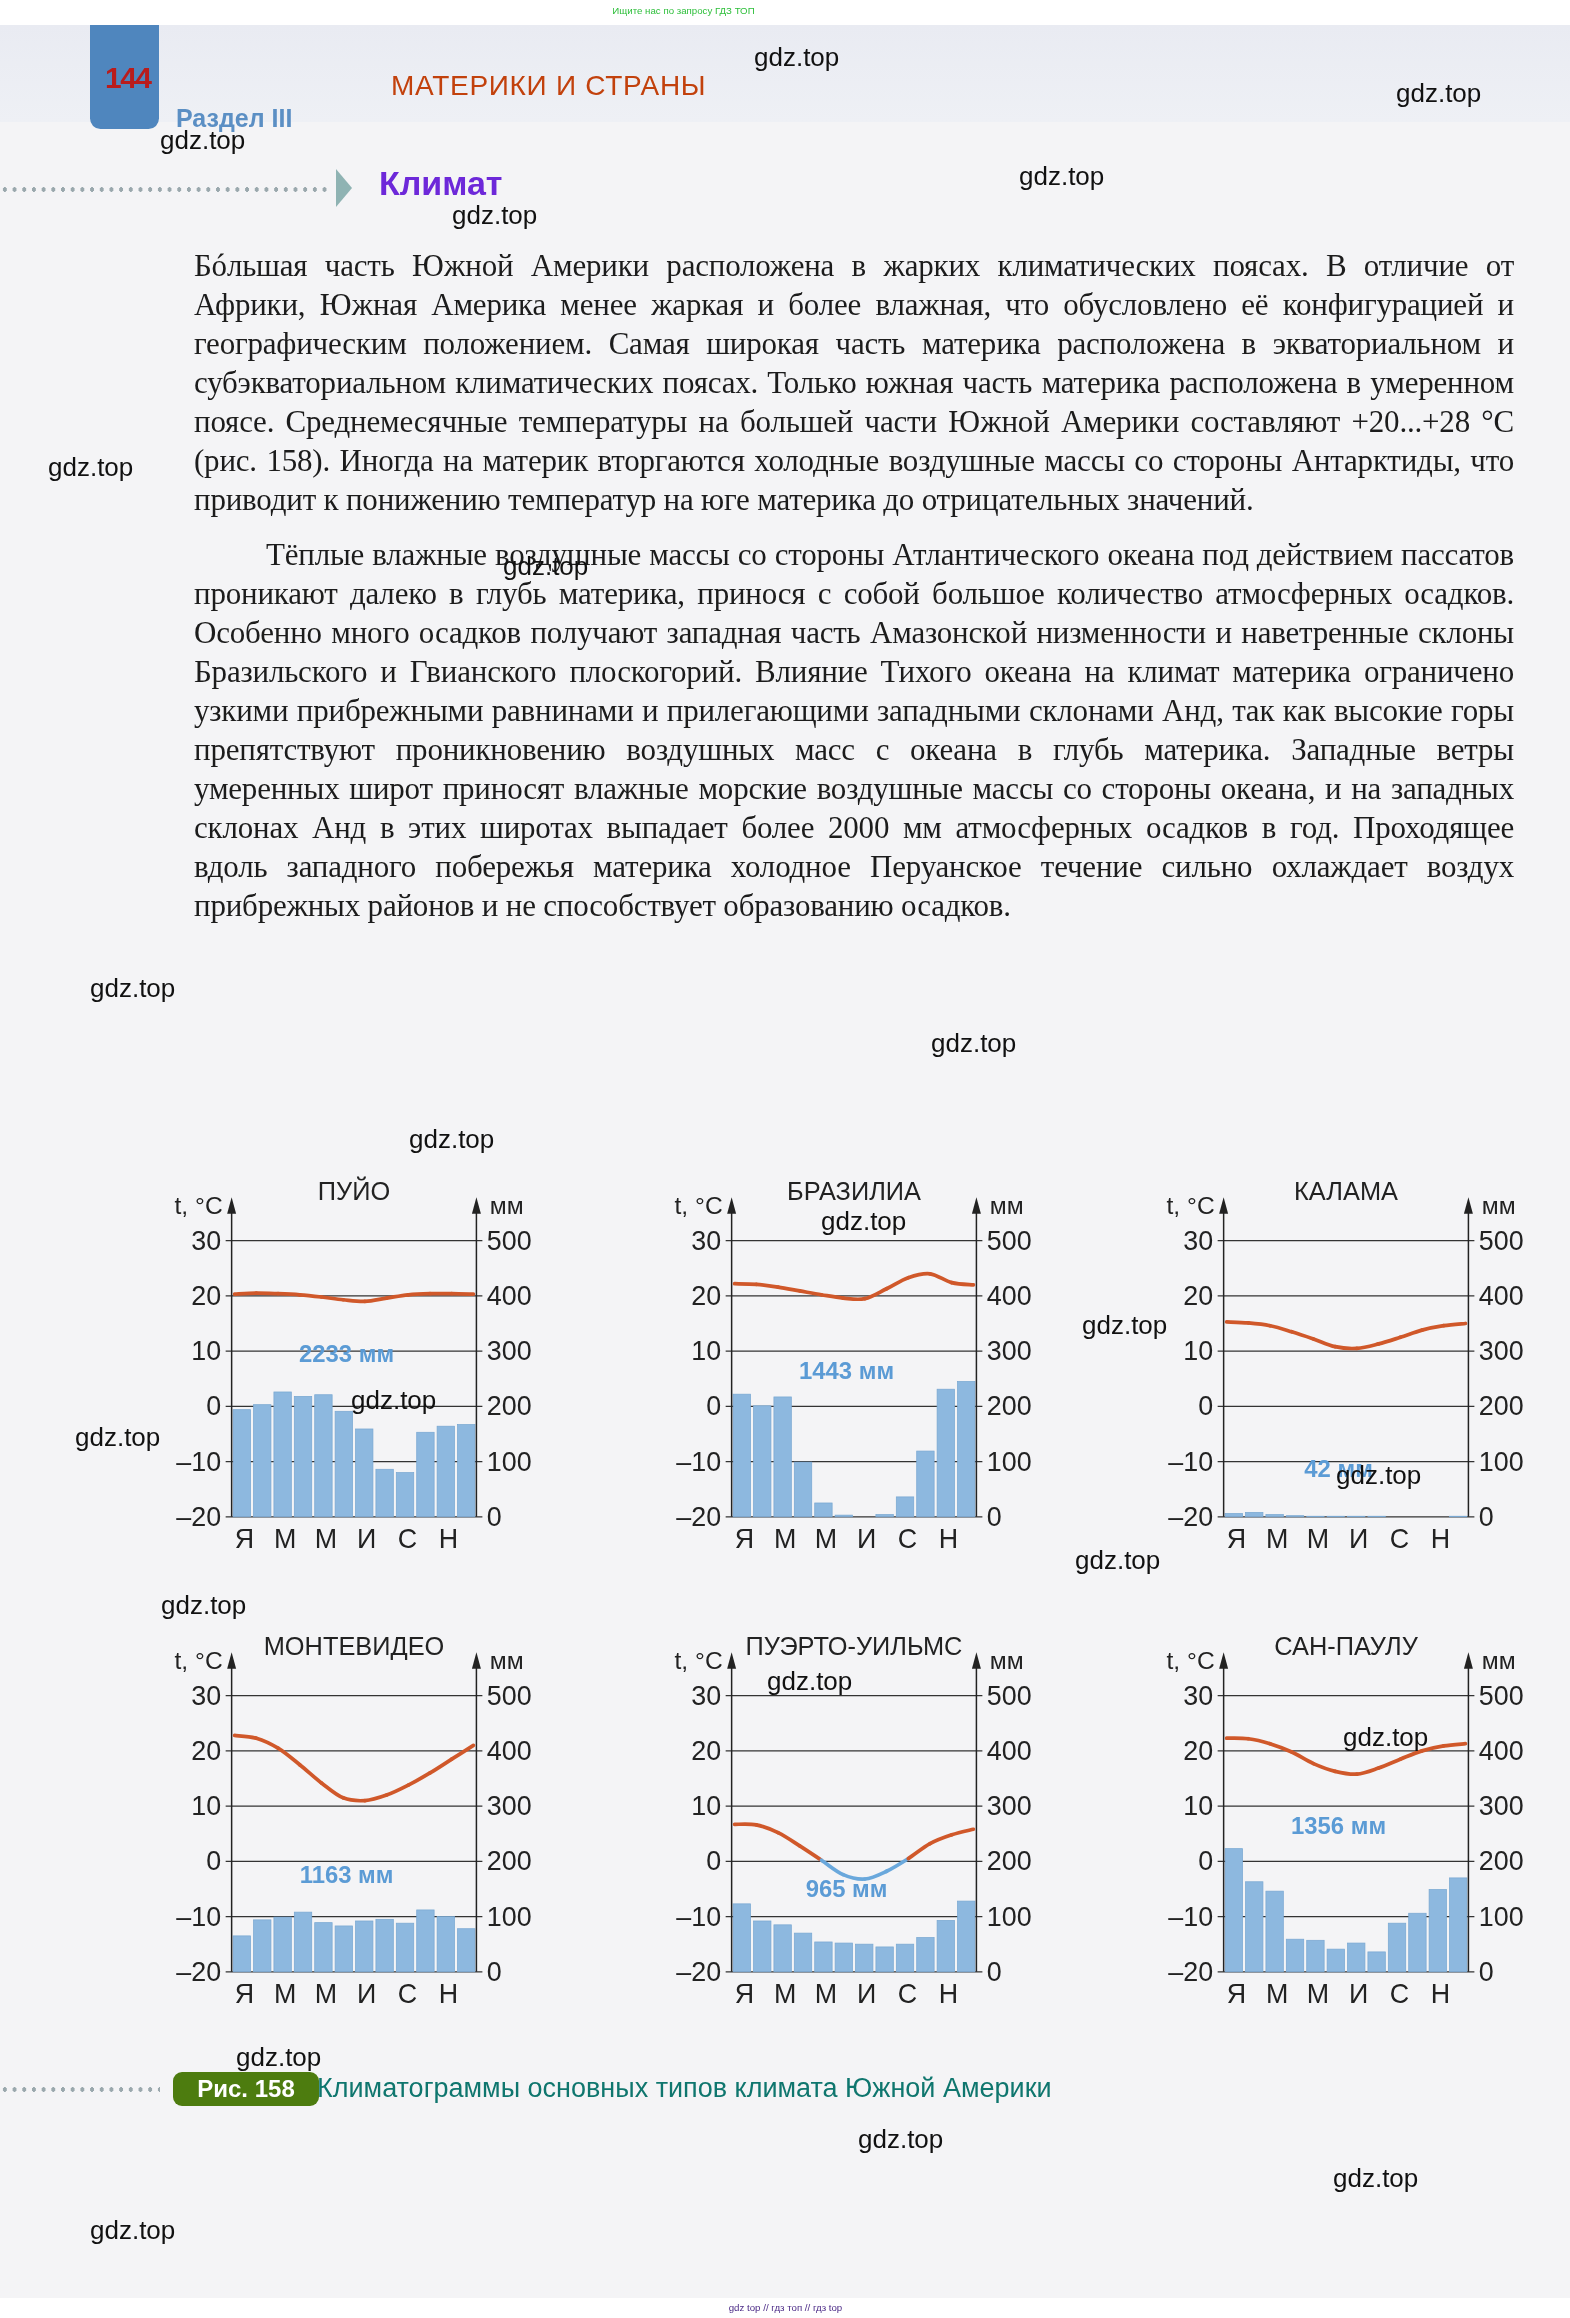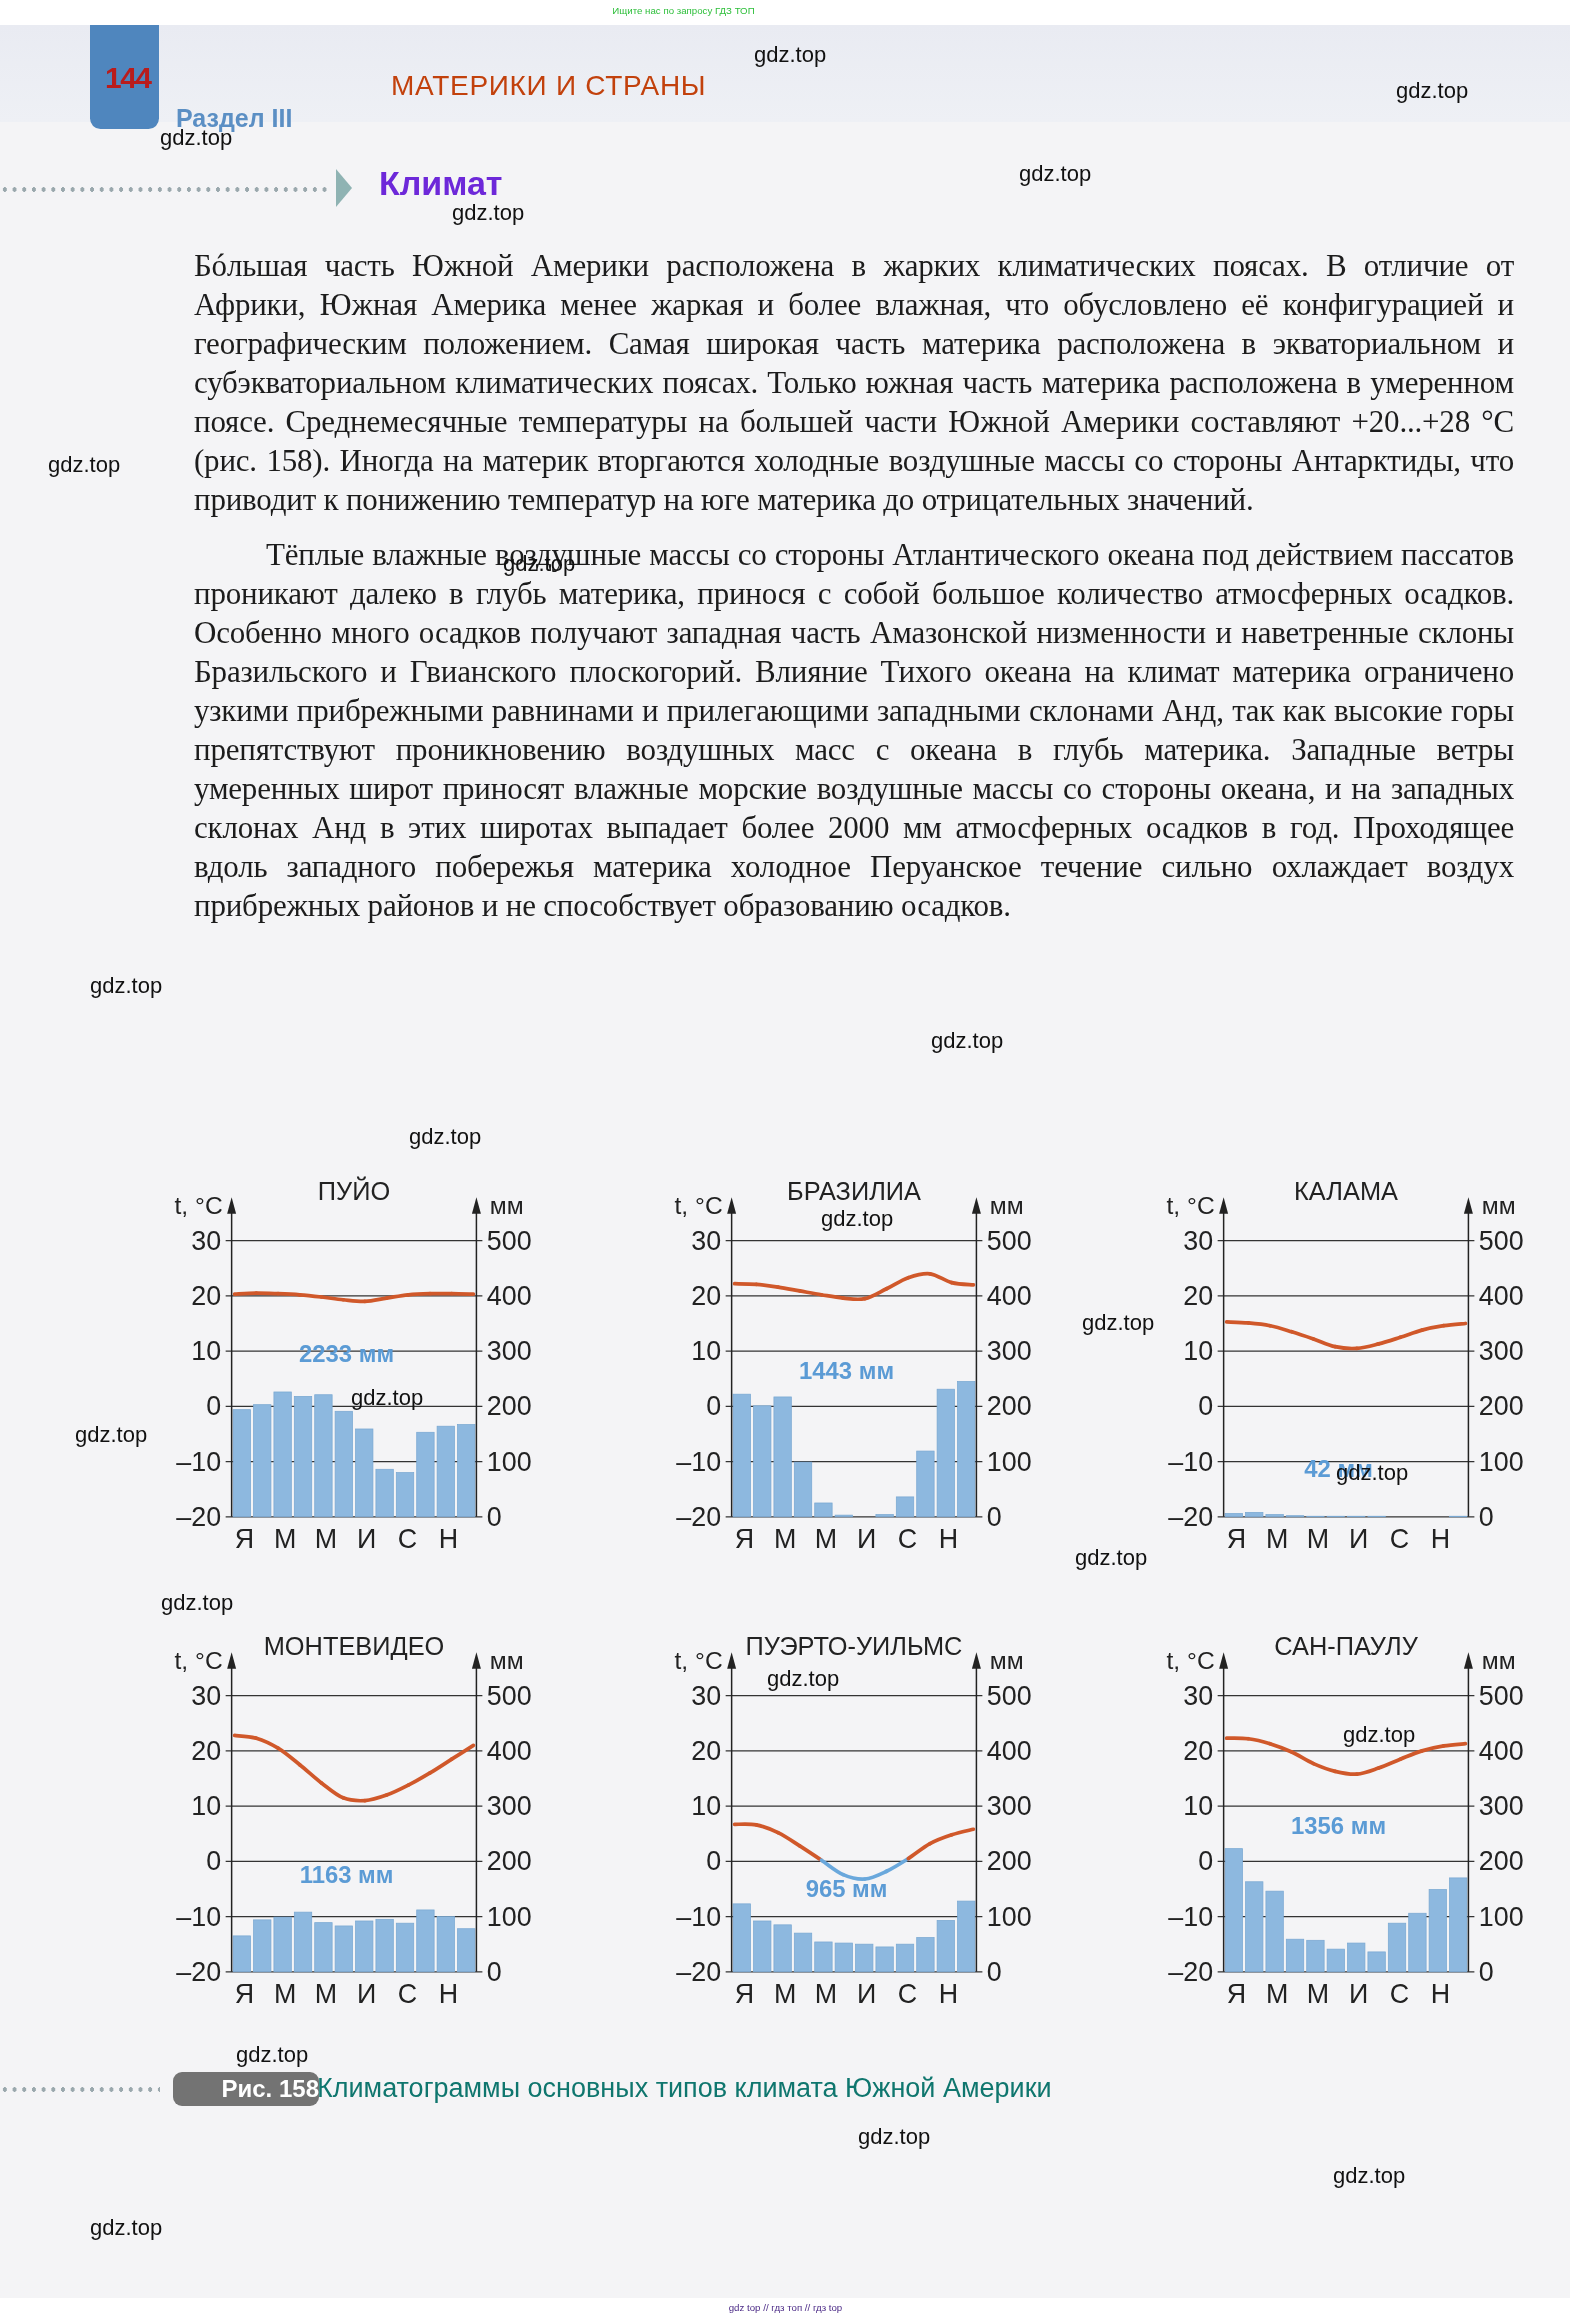--- a/index.html
+++ b/index.html
@@ -12,23 +12,23 @@
   .section { position:absolute; left:176px; top:67px; font-family:"Liberation Sans", sans-serif; font-weight:bold; font-size:25px; color:#5b8fc4;margin-top:37px; }
   .section-title { position:absolute; left:391px; top:70px; font-family:"Liberation Sans", sans-serif; font-size:28px; color:#c2410c; letter-spacing:0.7px; }
   .dots { position:absolute; height:4.5px; background-image:radial-gradient(circle,#9aa8ad 1.9px,transparent 2.2px); background-size:9.7px 4.5px; }
   .heading-arrow { position:absolute; left:336px; top:169px; width:0; height:0; border-top:19.4px solid transparent; border-bottom:19.4px solid transparent; border-left:16.4px solid #8fb3b3; }
   .heading { position:absolute; left:379px; top:164px; font-family:"Liberation Sans", sans-serif; font-weight:bold; font-size:34px; color:#6d28d9; }
   .body-text { position:absolute; left:178px; top:230px; width:1352px; font-size:31px; line-height:39px; text-align:justify; color:#1c1c1c; letter-spacing:-0.2px; }
   .body-text p { margin:16px; }
   .body-text p.indent { text-indent:72px; }
   .chart { position:absolute; width:403px; height:433px; }
   .chart svg { position:absolute; left:0; top:0; }
-  .caption-badge { position:absolute; left:173px; top:2072px; width:146px; height:34px; background:#737373; border-radius:9px; color:#fff; font-family:"Liberation Sans", sans-serif; font-weight:bold; font-size:24px; line-height:34px; text-align:right; }
+  .caption-badge { position:absolute; left:173px; top:2072px; width:146px; height:34px; background:#4d7c0f; border-radius:9px; color:#fff; font-family:"Liberation Sans", sans-serif; font-weight:bold; font-size:24px; line-height:34px; text-align:center; }
   .caption-text { position:absolute; left:317px; top:2073px; font-family:"Liberation Sans", sans-serif; font-size:27px; color:#0f766e; }
-  .watermark { position:absolute; font-family:"Liberation Sans", sans-serif; font-size:22px; color:#111; }
+  .watermark { position:absolute; font-family:"Liberation Sans", sans-serif; font-size:26px; color:#111; }
   .bottomstrip { position:absolute; left:0; top:2298px; width:1571px; height:20px; background:#fff; }
   .bottomstrip-text { position:absolute; left:0; width:1571px; top:2302px; text-align:center; font-family:"Liberation Sans", sans-serif; font-size:9.7px; color:#4b2a86; }
 </style>
 </head>
 <body>
 
 <div class="topstrip"></div>
 <div class="topstrip-text">Ищите нас по запросу ГДЗ ТОП</div>
 
 <div class="header-band"></div>

